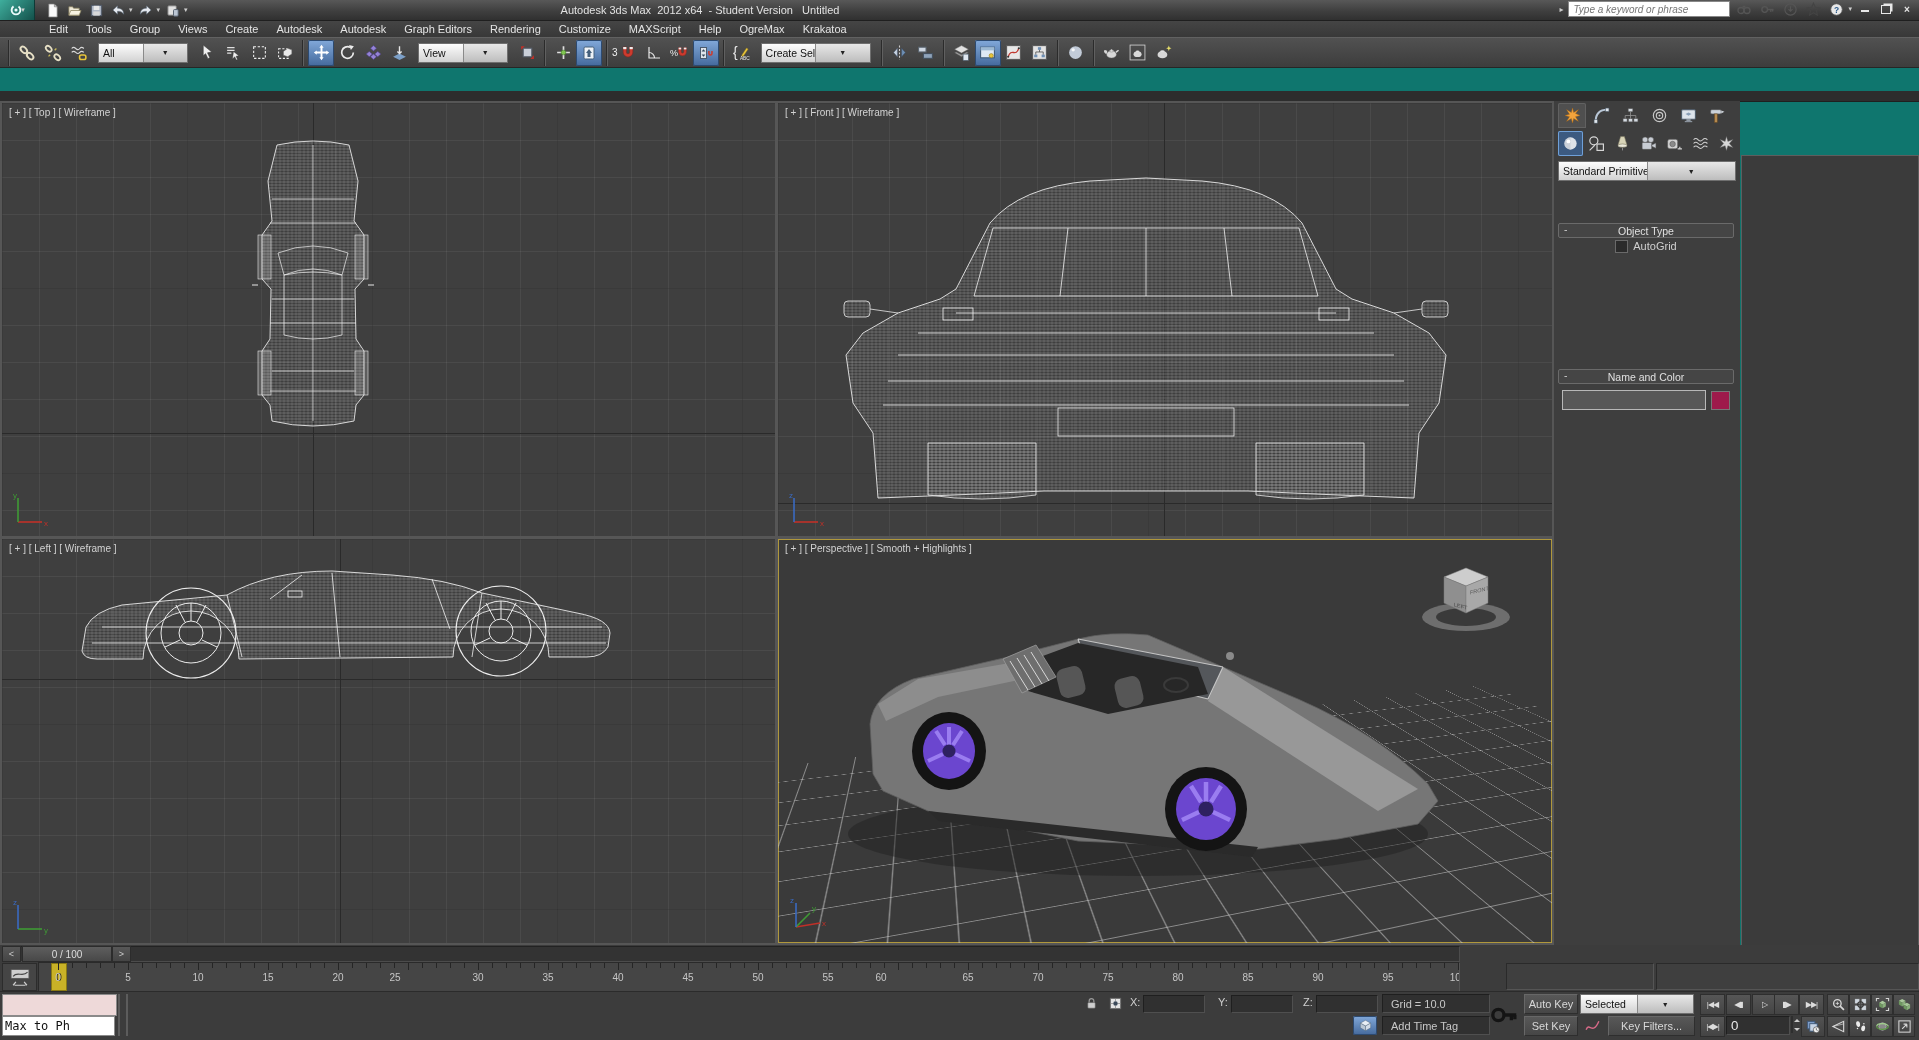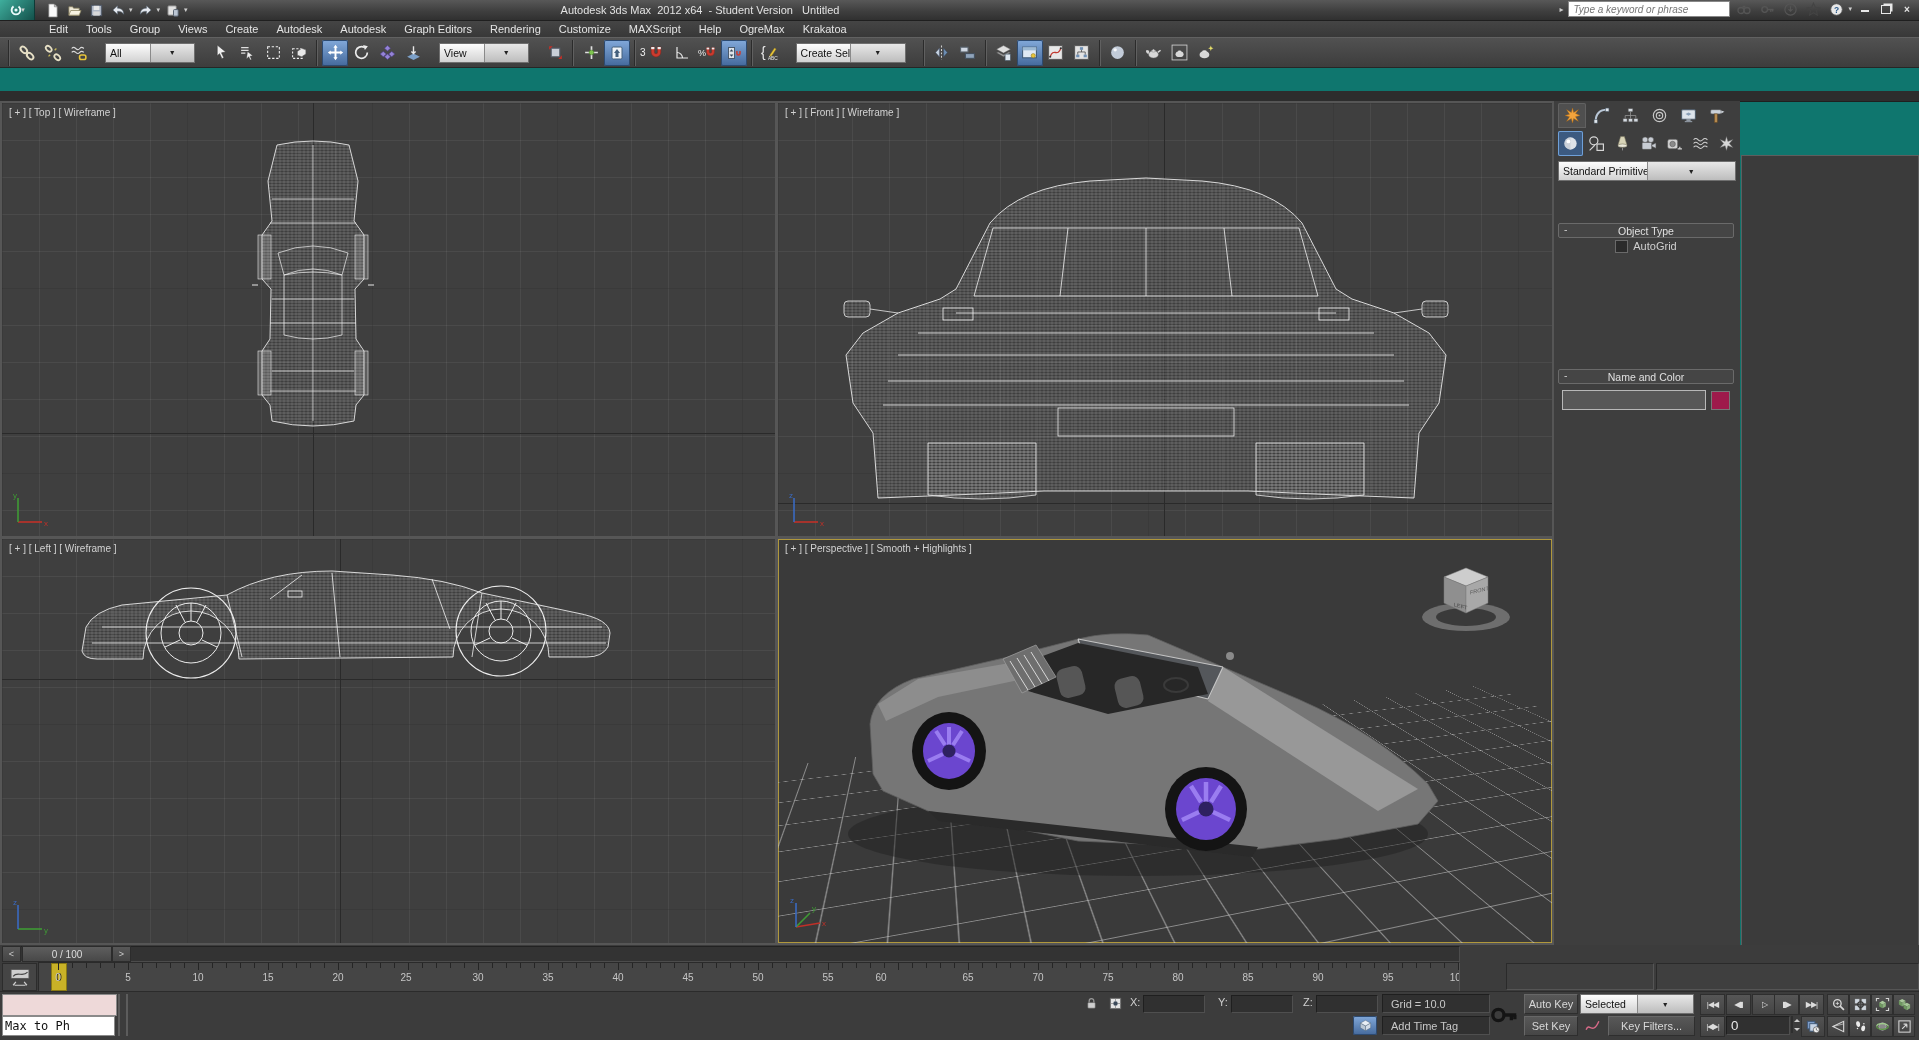--- a/index.html
+++ b/index.html
@@ -23,21 +23,21 @@
   
   #menubar{position:absolute;left:0;top:21px;width:100%;height:16px;background:linear-gradient(#454545,#383838);display:flex;align-items:center;padding-left:40px;box-sizing:border-box;}
   .mi{display:inline-block;padding:0 9px;line-height:16px;color:#e4e4e4;cursor:default;}
   
   #toolbar{position:absolute;left:0;top:37px;width:100%;height:31px;background:linear-gradient(#515151,#3d3d3d);
     border-top:1px solid #616161;border-bottom:1px solid #262626;display:flex;align-items:center;padding-left:4px;box-sizing:border-box;}
   .tb{width:26px;height:26px;display:flex;align-items:center;justify-content:center;border-radius:2px;flex:0 0 auto;}
   .tb.on{background:linear-gradient(#82a9da,#44699c);box-shadow:inset 0 0 0 1px #2d4a70;}
   .tsep{width:0;height:26px;border-left:1px solid #2b2b2b;border-right:1px solid #606060;margin:0 4px;flex:0 0 auto;}
   .combo{height:18px;background:linear-gradient(#fdfdfd,#d2d2d2);border:1px solid #6f6f6f;color:#111;
-    display:flex;align-items:center;font-size:10.5px;flex:0 0 auto;margin:0 13px;}
+    display:flex;align-items:center;font-size:10.5px;flex:0 0 auto;margin:0 6px;}
   .combo span{flex:1;padding:0 4px;white-space:nowrap;overflow:hidden;}
   .combo .arr{width:14px;align-self:stretch;background:linear-gradient(#e8e8e8,#bdbdbd);border-left:1px solid #8a8a8a;display:flex;align-items:center;justify-content:center;color:#222;font-size:7px;}
   .snaptx{color:#f0f0f0;font-size:10px;margin-right:-3px;}
   
   #ribbonbar{position:absolute;left:0;top:68px;width:100%;height:22px;background:#323232;border-bottom:1px solid #242424;display:flex;align-items:flex-end;}
   #ribgrip{width:8px;height:18px;margin:0 14px 2px 2px;border-left:2px solid #555;border-right:2px solid #555;}
   .rtab{padding:0 22px;line-height:21px;color:#9d9d9d;font-size:11.5px;}
   .rtab.active{background:#6b6b6b;color:#f2f2f2;border-radius:2px 2px 0 0;}
   #ribdd{margin-left:14px;margin-bottom:3px;width:30px;height:15px;background:#4a4a4a;border:1px solid #5e5e5e;border-radius:2px;color:#ccc;display:flex;align-items:center;justify-content:center;gap:3px;font-size:7px;}
   #ribdd b{width:10px;height:6px;background:#c9c9c9;border-radius:1px;}
@@ -1112,21 +1112,21 @@
         <div class="tick" style="left: 1363px;"></div>
         <div class="tick" style="left: 1377px;"></div>
         <div class="tick" style="left: 1391px;"></div>
         <div class="tick" style="left: 1405px;"></div>
         <div class="tick tick5" style="left: 1419px;"></div>
         <div class="tlabel" style="left: 19px;">0</div>
         <div class="tlabel" style="left: 89px;">5</div>
         <div class="tlabel" style="left: 159px;">10</div>
         <div class="tlabel" style="left: 229px;">15</div>
         <div class="tlabel" style="left: 299px;">20</div>
-        <div class="tlabel" style="left: 367px;">25</div>
+        <div class="tlabel" style="left: 356px;">25</div>
         <div class="tlabel" style="left: 439px;">30</div>
         <div class="tlabel" style="left: 509px;">35</div>
         <div class="tlabel" style="left: 579px;">40</div>
         <div class="tlabel" style="left: 649px;">45</div>
         <div class="tlabel" style="left: 719px;">50</div>
         <div class="tlabel" style="left: 789px;">55</div>
         <div class="tlabel" style="left: 842px;">60</div>
         <div class="tlabel" style="left: 929px;">65</div>
         <div class="tlabel" style="left: 999px;">70</div>
         <div class="tlabel" style="left: 1069px;">75</div>

